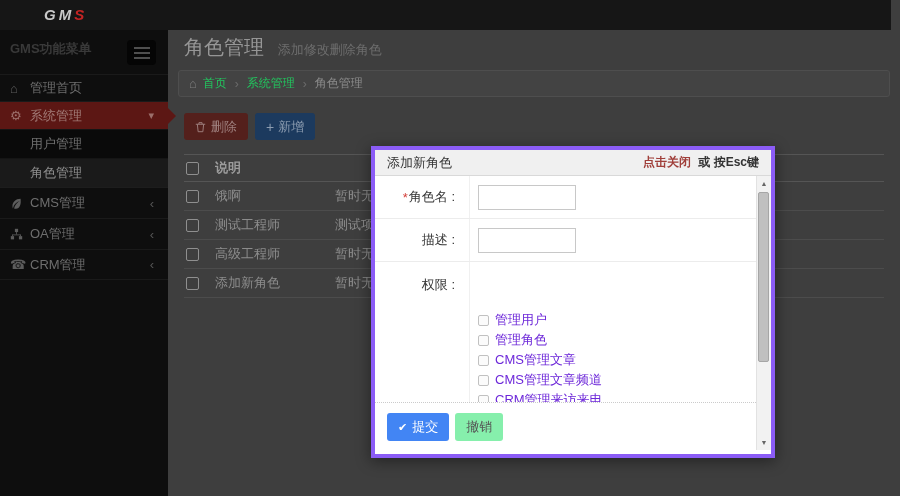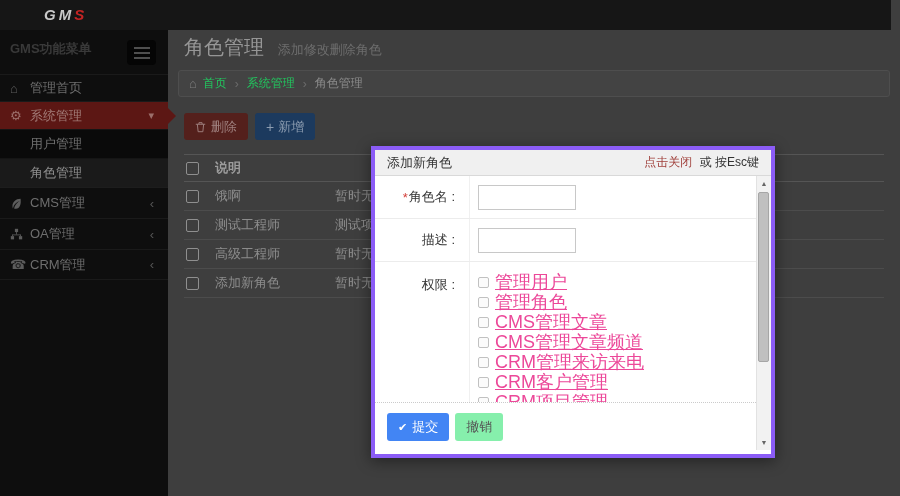--- a/index.html
+++ b/index.html
@@ -61,35 +61,35 @@
   .cb { width:13px; height:13px; border:1px solid #8f8f8f; border-radius:2px; margin:0 16px 0 2px;
         background:transparent; cursor:pointer; flex:none; }
   .col-name { width:120px; }
   .col-desc { flex:1; white-space:nowrap; overflow:hidden; }
 
   
   .modal { position:absolute; left:371px; top:146px; width:404px; height:312px; background:#fff;
            border:4px solid #8b5cf6; box-shadow:0 3px 14px rgba(0,0,0,.45); z-index:10; }
   .m-head { height:26px; background:#f0f0f0; border-bottom:1px solid #d9d9d9; display:flex; align-items:center;
             justify-content:space-between; padding:0 12px; font-size:13px; color:#333; }
-  .m-close { font-size:12px; }
+  .m-close { font-size:12px;font-weight:bold; }
   .m-close-link { color:#a03f3a; cursor:pointer; }
   .m-close-or { color:#333; margin-left:4px; }
   .m-body { position:relative; height:274px; overflow:hidden; }
   .f-row { display:flex; border-bottom:1px solid #ececec; }
   .f-row1,.f-row2 { height:43px; align-items:center; }
-  .f-row3 { height:188px; border-bottom:none; align-items:flex-start; }
+  .f-row3 { height:188px; border-bottom:none; align-items:flex-end; }
   .f-label { width:95px; flex:none; text-align:right; padding-right:14px; color:#333;
              border-right:1px solid #f0f0f0; align-self:stretch; display:flex; align-items:center; justify-content:flex-end; }
   .f-row3 .f-label { align-items:flex-start; padding-top:14px; }
   .f-star { color:#d43f3a; margin-right:1px; }
   .f-field { padding-left:8px; display:flex; align-items:center; }
   .f-input { width:98px; height:25px; border:1px solid #c8c8c8; background:#fff; outline:none; padding:0 4px; font-size:13px; }
   .perm-list { padding:10px 0 0 8px; }
-  .perm-item { height:20px; display:flex; align-items:center; color:#ec4899; font-size:18px;text-decoration:underline; }
+  .perm-item { height:20px; display:flex; align-items:center; color:#6d28d9; font-size:13px; }
   .perm-cb { width:11px; height:11px; border:1px solid #c1c1c1; background:#fbfbfb; border-radius:2px;
              margin-right:6px; flex:none; cursor:pointer; }
   .m-foot { position:absolute; left:0; right:15px; bottom:0; height:48px; background:#fff;
             border-top:1px dotted #cbcbcb; padding:10px 0 0 12px; display:flex; }
   .btn-submit { background:#4285f4; color:#fff; height:28px; }
   .btn-submit .chk { font-size:11px; margin-right:5px; }
   .btn-cancel { background:#86efac; color:#555; height:28px; margin-left:6px; }
 
   
   .mscroll { position:absolute; top:0; right:0; width:15px; height:274px; background:#f2f2f2; border-left:1px solid #e2e2e2; }

